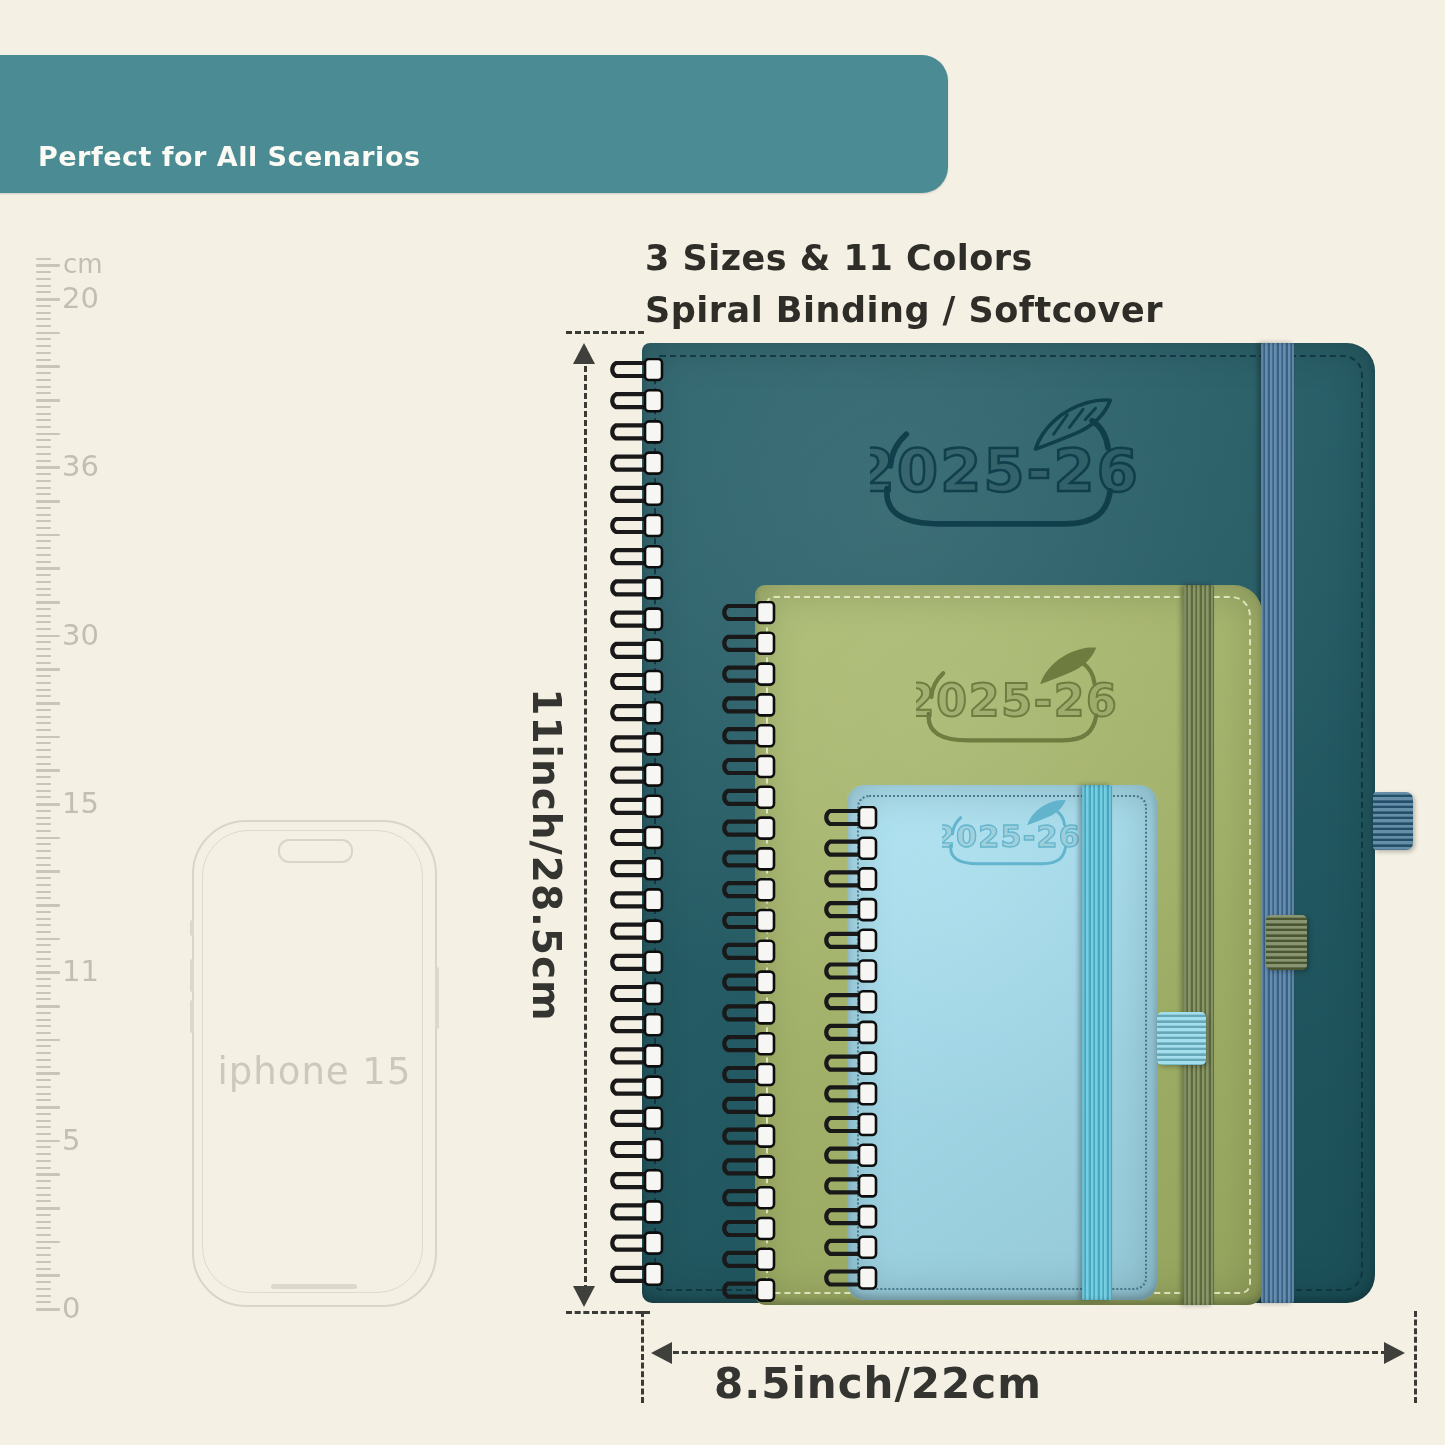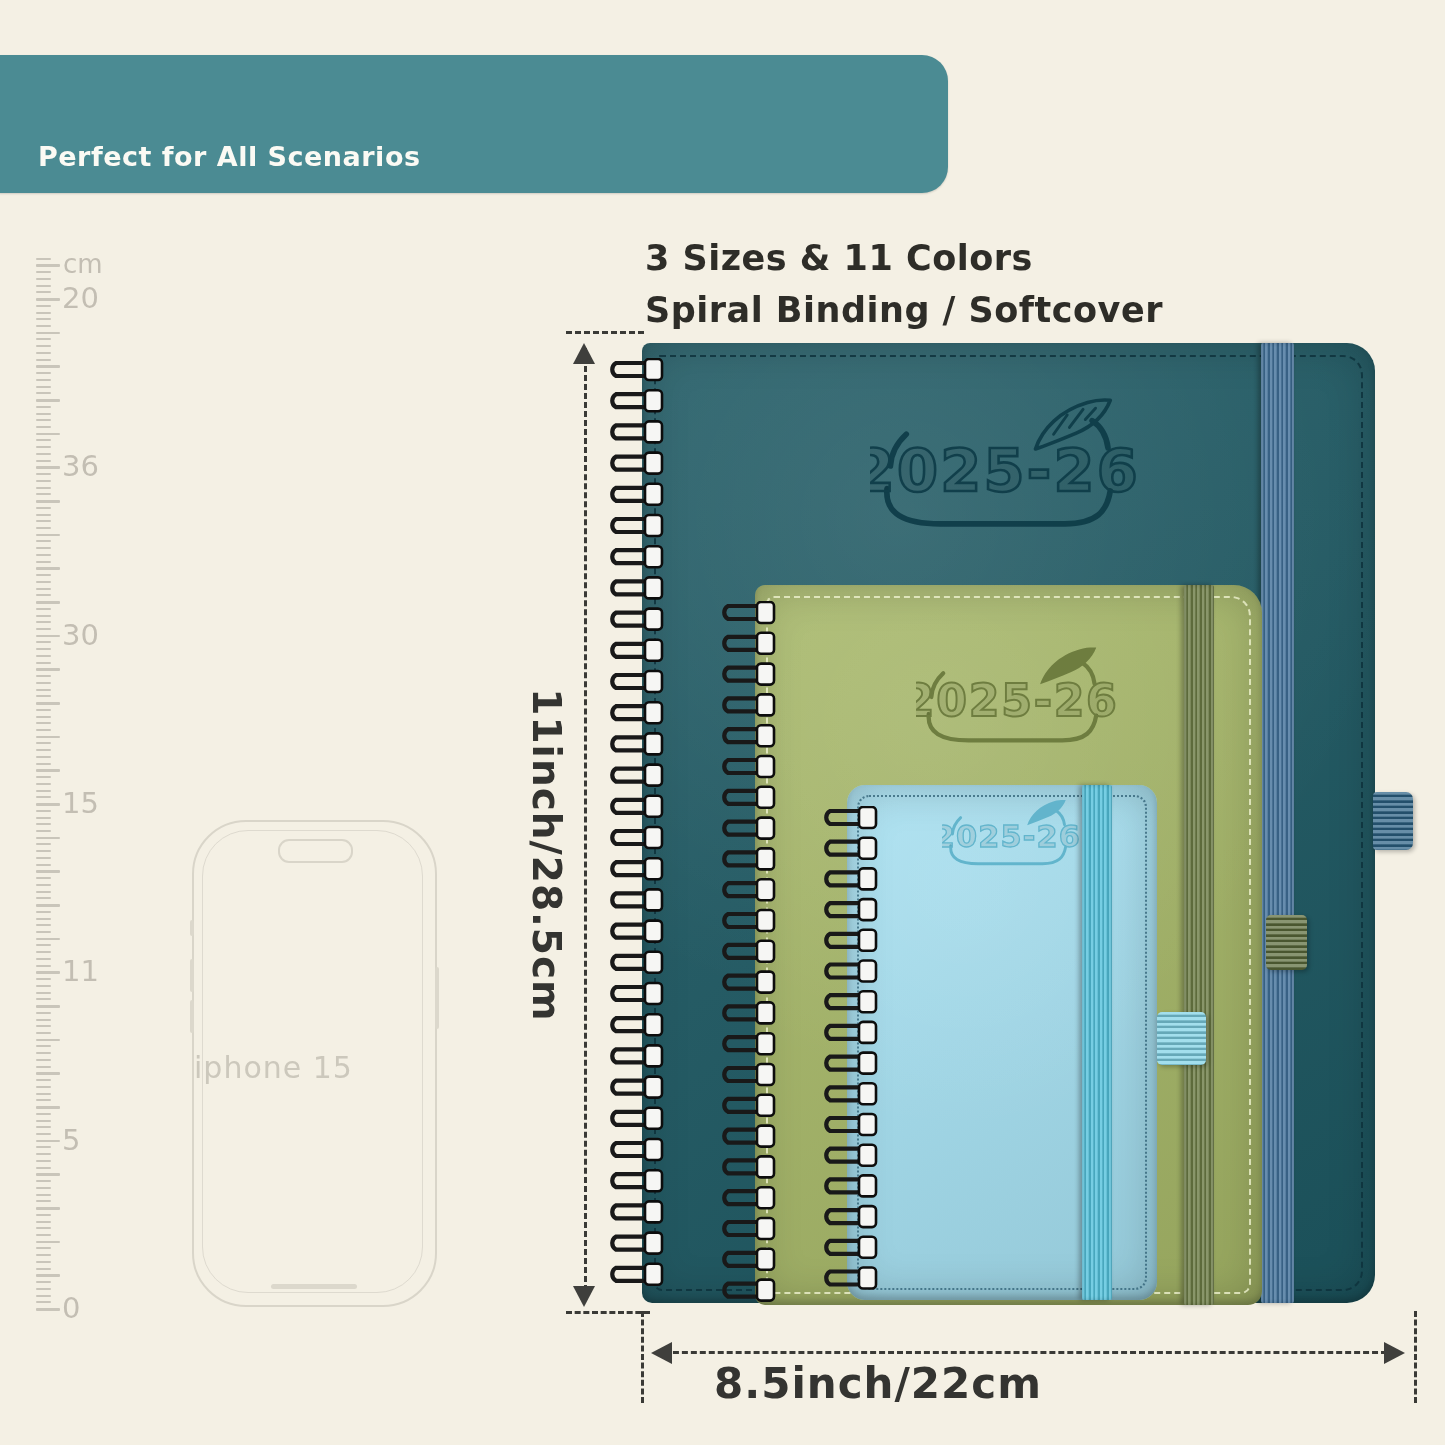--- a/index.html
+++ b/index.html
@@ -23,21 +23,21 @@
   .ruler-tick{position:absolute;background:#c9c5ba;border-radius:1px;}
   .ruler-label{position:absolute;font-size:29px;color:#c3beb3;}
   #ruler-unit{left:63px;top:249px;font-size:26px;color:#c3beb3;}
 
   
   #phone{left:192px;top:820px;width:241px;height:483px;border:2.5px solid #d9d5c9;
          border-radius:54px;}
   #phone-screen{left:8px;top:8px;width:219px;height:461px;border:1.5px solid #dedacf;
          border-radius:46px;}
   #dynamic-island{left:84px;top:17px;width:71px;height:20px;border:2px solid #d9d5c9;border-radius:11px;}
-  #phone-label{left:0;top:228px;width:100%;font-size:30px;color:#ccc8bc;letter-spacing:1px;}
+  #phone-label{left:0;top:228px;width:100%;text-align:center;font-size:37px;color:#ccc8bc;letter-spacing:1px;}
   #home-indicator{left:77px;top:462px;width:86px;height:5px;background:#dcd8cc;border-radius:3px;}
   .side-btn{position:absolute;background:#dcd8cc;border-radius:2px;}
 
   
   .cover{position:absolute;
          background-image:radial-gradient(circle at 35% 18%,rgba(255,255,255,.09),transparent 55%),
                           linear-gradient(145deg,rgba(255,255,255,.07),rgba(0,0,0,.10));
          box-shadow:inset 0 0 46px rgba(0,0,0,.22), inset 0 -4px 6px rgba(0,0,0,.18);}
   .stitch{position:absolute;pointer-events:none;}
   #cover-large{left:642px;top:343px;width:733px;height:960px;border-radius:8px 28px 28px 10px;}

